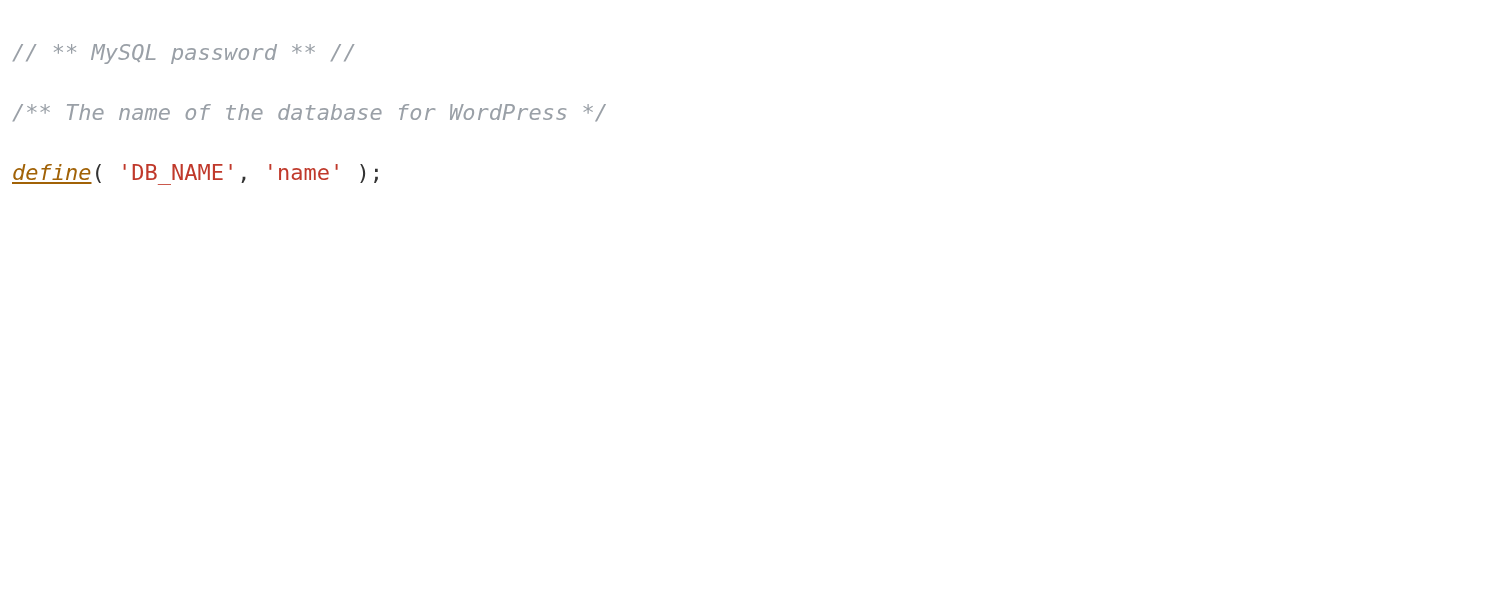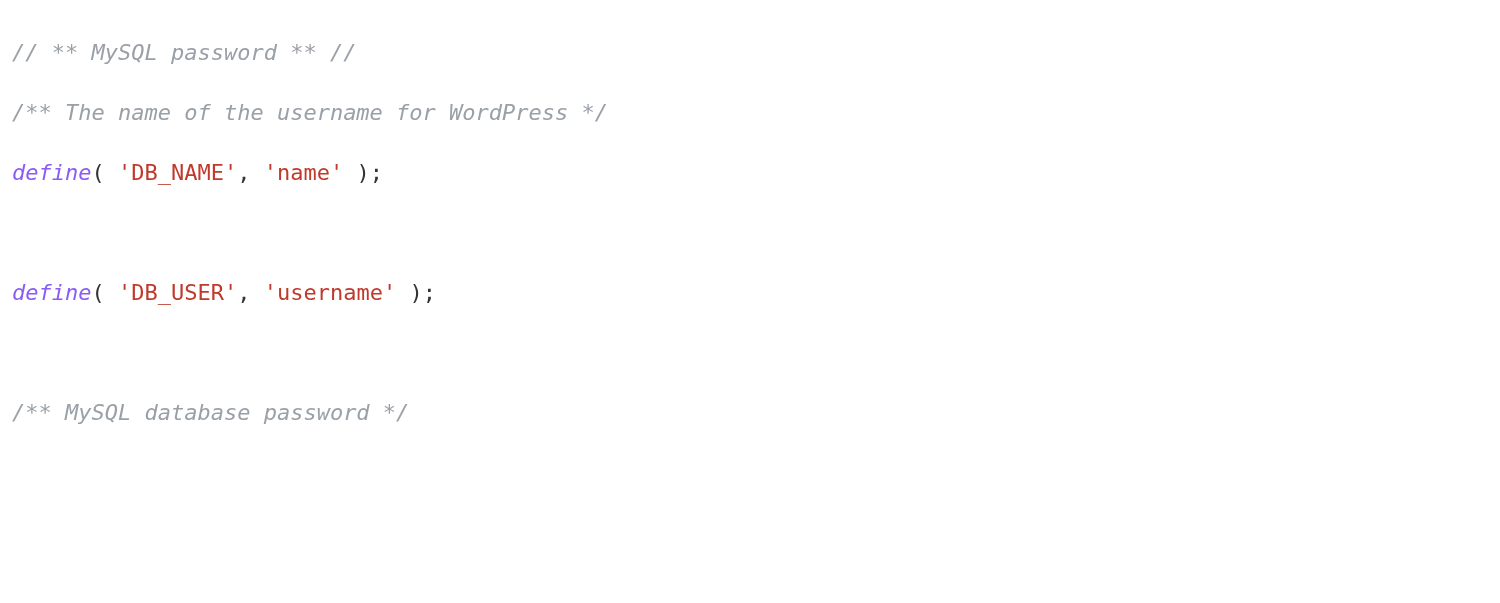--- a/index.html
+++ b/index.html
@@ -19,48 +19,47 @@
     min-height: 30px;
   }
   .hl {
     background: #fffde6;
   }
   .comment {
     color: #9aa0a7;
     font-style: italic;
   }
   .kw {
-    color: #8b5cf6;
+    color: #a16207;
     font-style: italic;
+    text-decoration: underline;
   }
   .str {
     color: #c0392b;
   }
   .punct {
     color: #333333;
   }
   .caret {
     display: inline-block;
     width: 0;
     height: 22px;
     border-left: 1.5px solid #333;
     vertical-align: -3px;
   }
 </style>
 </head>
 <body>
 
 <div class="editor">
 <div class="line"><span class="comment">// ** MySQL password ** //</span></div>
-<div class="line"><span class="comment">/** The name of the username for WordPress */</span></div>
+<div class="line"><span class="comment">/** The name of the database for WordPress */</span></div>
 <div class="line"><span class="kw">define</span><span class="punct">( </span><span class="str">'DB_NAME'</span><span class="punct">, </span><span class="str">'name'</span><span class="punct"> );</span></div>
 <div class="line"></div>
-<div class="line"><span class="kw">define</span><span class="punct">( </span><span class="str">'DB_USER'</span><span class="punct">, </span><span class="str">'username'</span><span class="punct"> );</span></div>
 <div class="line"></div>
-<div class="line"><span class="comment">/** MySQL database password */</span></div>
 <div class="line"></div>
 
 
 
 
 
 
 
 
 </div>

